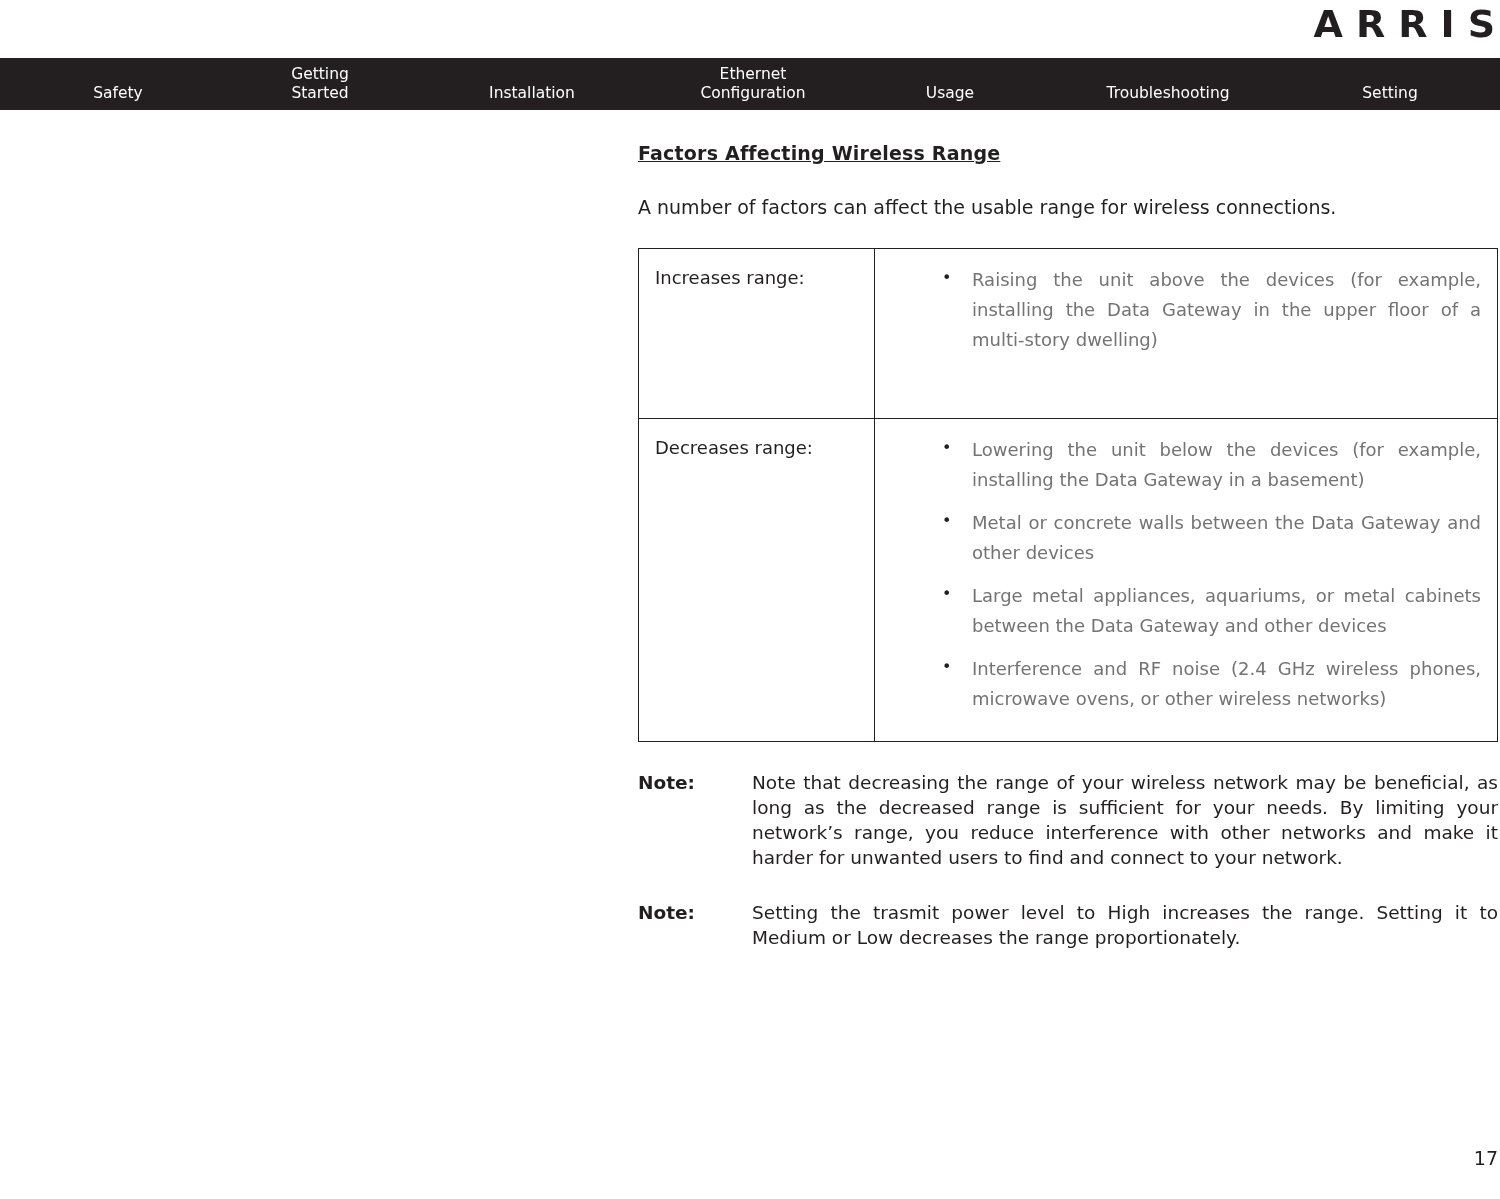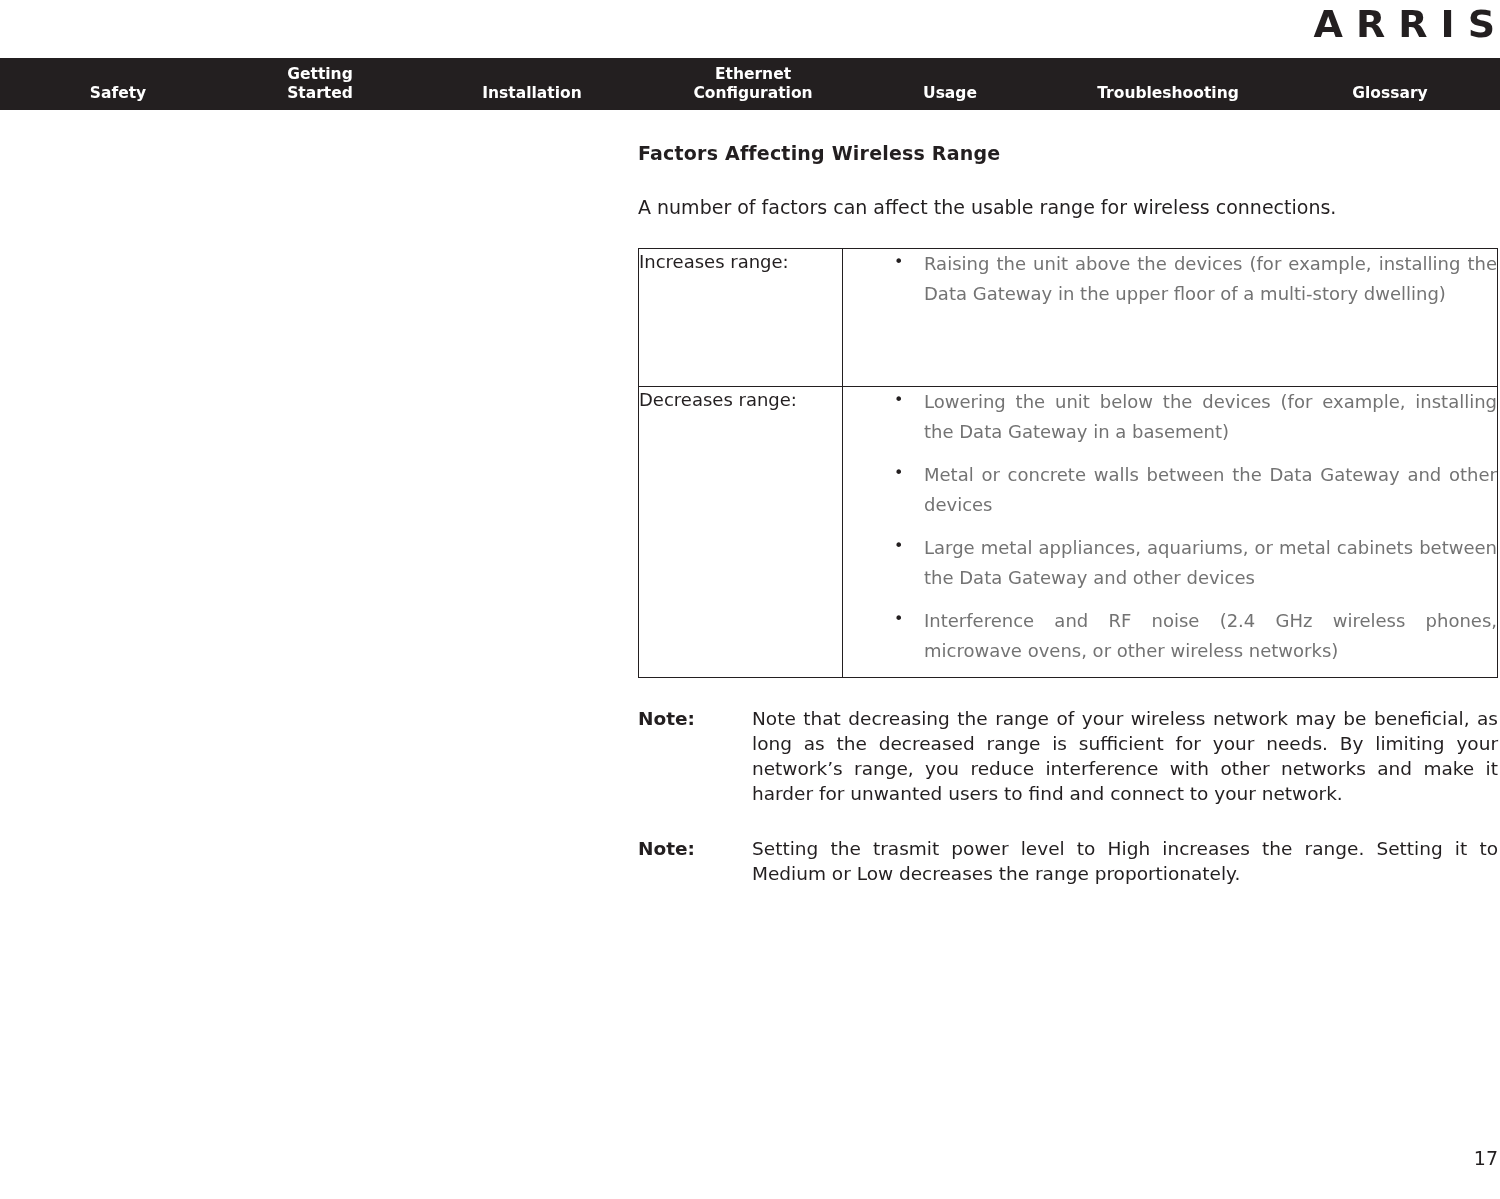--- a/index.html
+++ b/index.html
@@ -46,21 +46,21 @@
     width: 1500px;
     height: 52px;
     background: #231f20;
   }
   .nav-item {
     position: absolute;
     bottom: 7px;
     color: #ffffff;
     font-family: "DejaVu Sans", sans-serif;
     font-size: 15.5px;
-    font-weight: bold;
+    font-weight: normal;
     line-height: 19px;
     text-align: center;
     white-space: pre-line;
   }
 
   .nav-safety        { left: 48px;   width: 140px; }
   .nav-getting       { left: 250px;  width: 140px; }
   .nav-installation  { left: 452px;  width: 160px; }
   .nav-ethernet      { left: 668px;  width: 170px; margin-top: 24px; }
   .nav-usage         { left: 890px;  width: 120px; }
@@ -76,20 +76,21 @@
   }
 
   h1.section-title {
     margin: 0;
     font-family: "DejaVu Sans", sans-serif;
     font-size: 19px;
     font-weight: bold;
     color: #231f20;
     letter-spacing: 0.2px;
     line-height: 26px;
+    text-decoration: underline;
   }
 
   p.intro {
     margin: 0;
     padding-top: 28px;
     font-family: "DejaVu Sans", sans-serif;
     font-size: 19px;
     line-height: 26px;
     color: #231f20;
   }
@@ -97,21 +98,21 @@
   
   table.factors {
     margin-top: 28px;
     border-collapse: collapse;
     width: 860px;
     table-layout: fixed;
   }
   table.factors td {
     border: 1.5px solid #231f20;
     vertical-align: top;
-    padding: 0;
+    padding: 16px;
   }
   td.label-cell {
     width: 203px;
     padding: 7px 0 0 9px;
     font-size: 18px;
     line-height: 25px;
     color: #231f20;
   }
   td.items-cell {
     padding: 7px 11px 0 0;
@@ -209,21 +210,21 @@
 
 <nav class="navbar">
   <div class="nav-item nav-safety">Safety</div>
   <div class="nav-item nav-getting">Getting
 Started</div>
   <div class="nav-item nav-installation">Installation</div>
   <div class="nav-item nav-ethernet">Ethernet
 Configuration</div>
   <div class="nav-item nav-usage">Usage</div>
   <div class="nav-item nav-trouble">Troubleshooting</div>
-  <div class="nav-item nav-glossary">Glossary</div>
+  <div class="nav-item nav-glossary">Setting</div>
 </nav>
 
 <main class="content">
 
   <h1 class="section-title">Factors Affecting Wireless Range</h1>
 
   <p class="intro">A number of factors can affect the usable range for wireless connections.</p>
 
   <table class="factors">
     <tbody>

